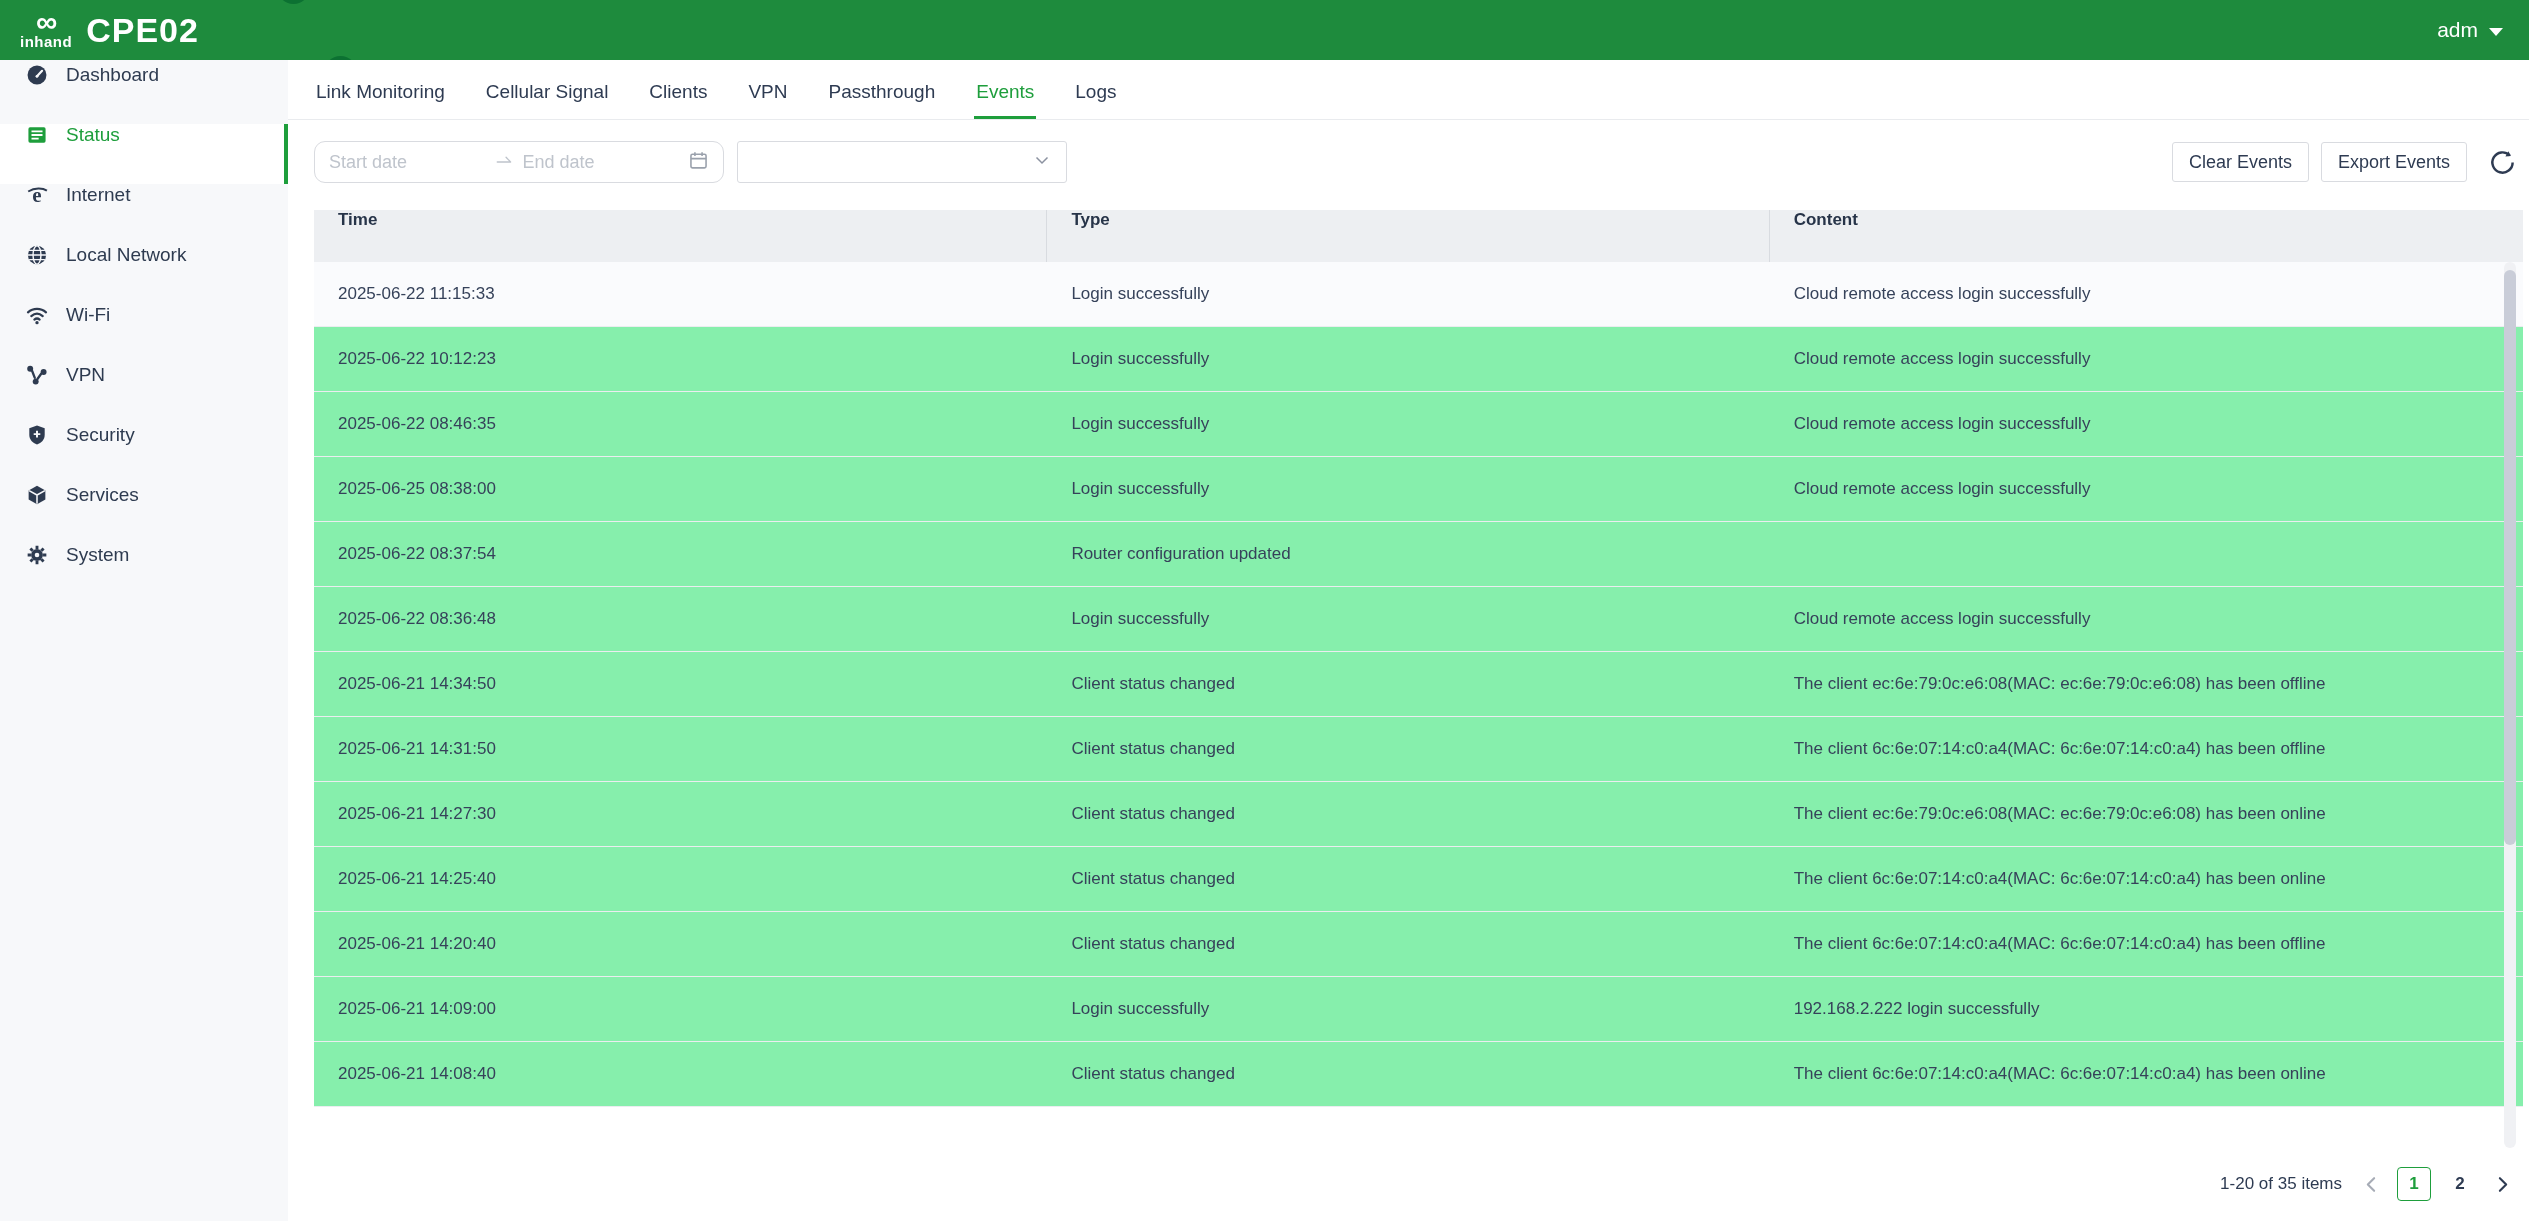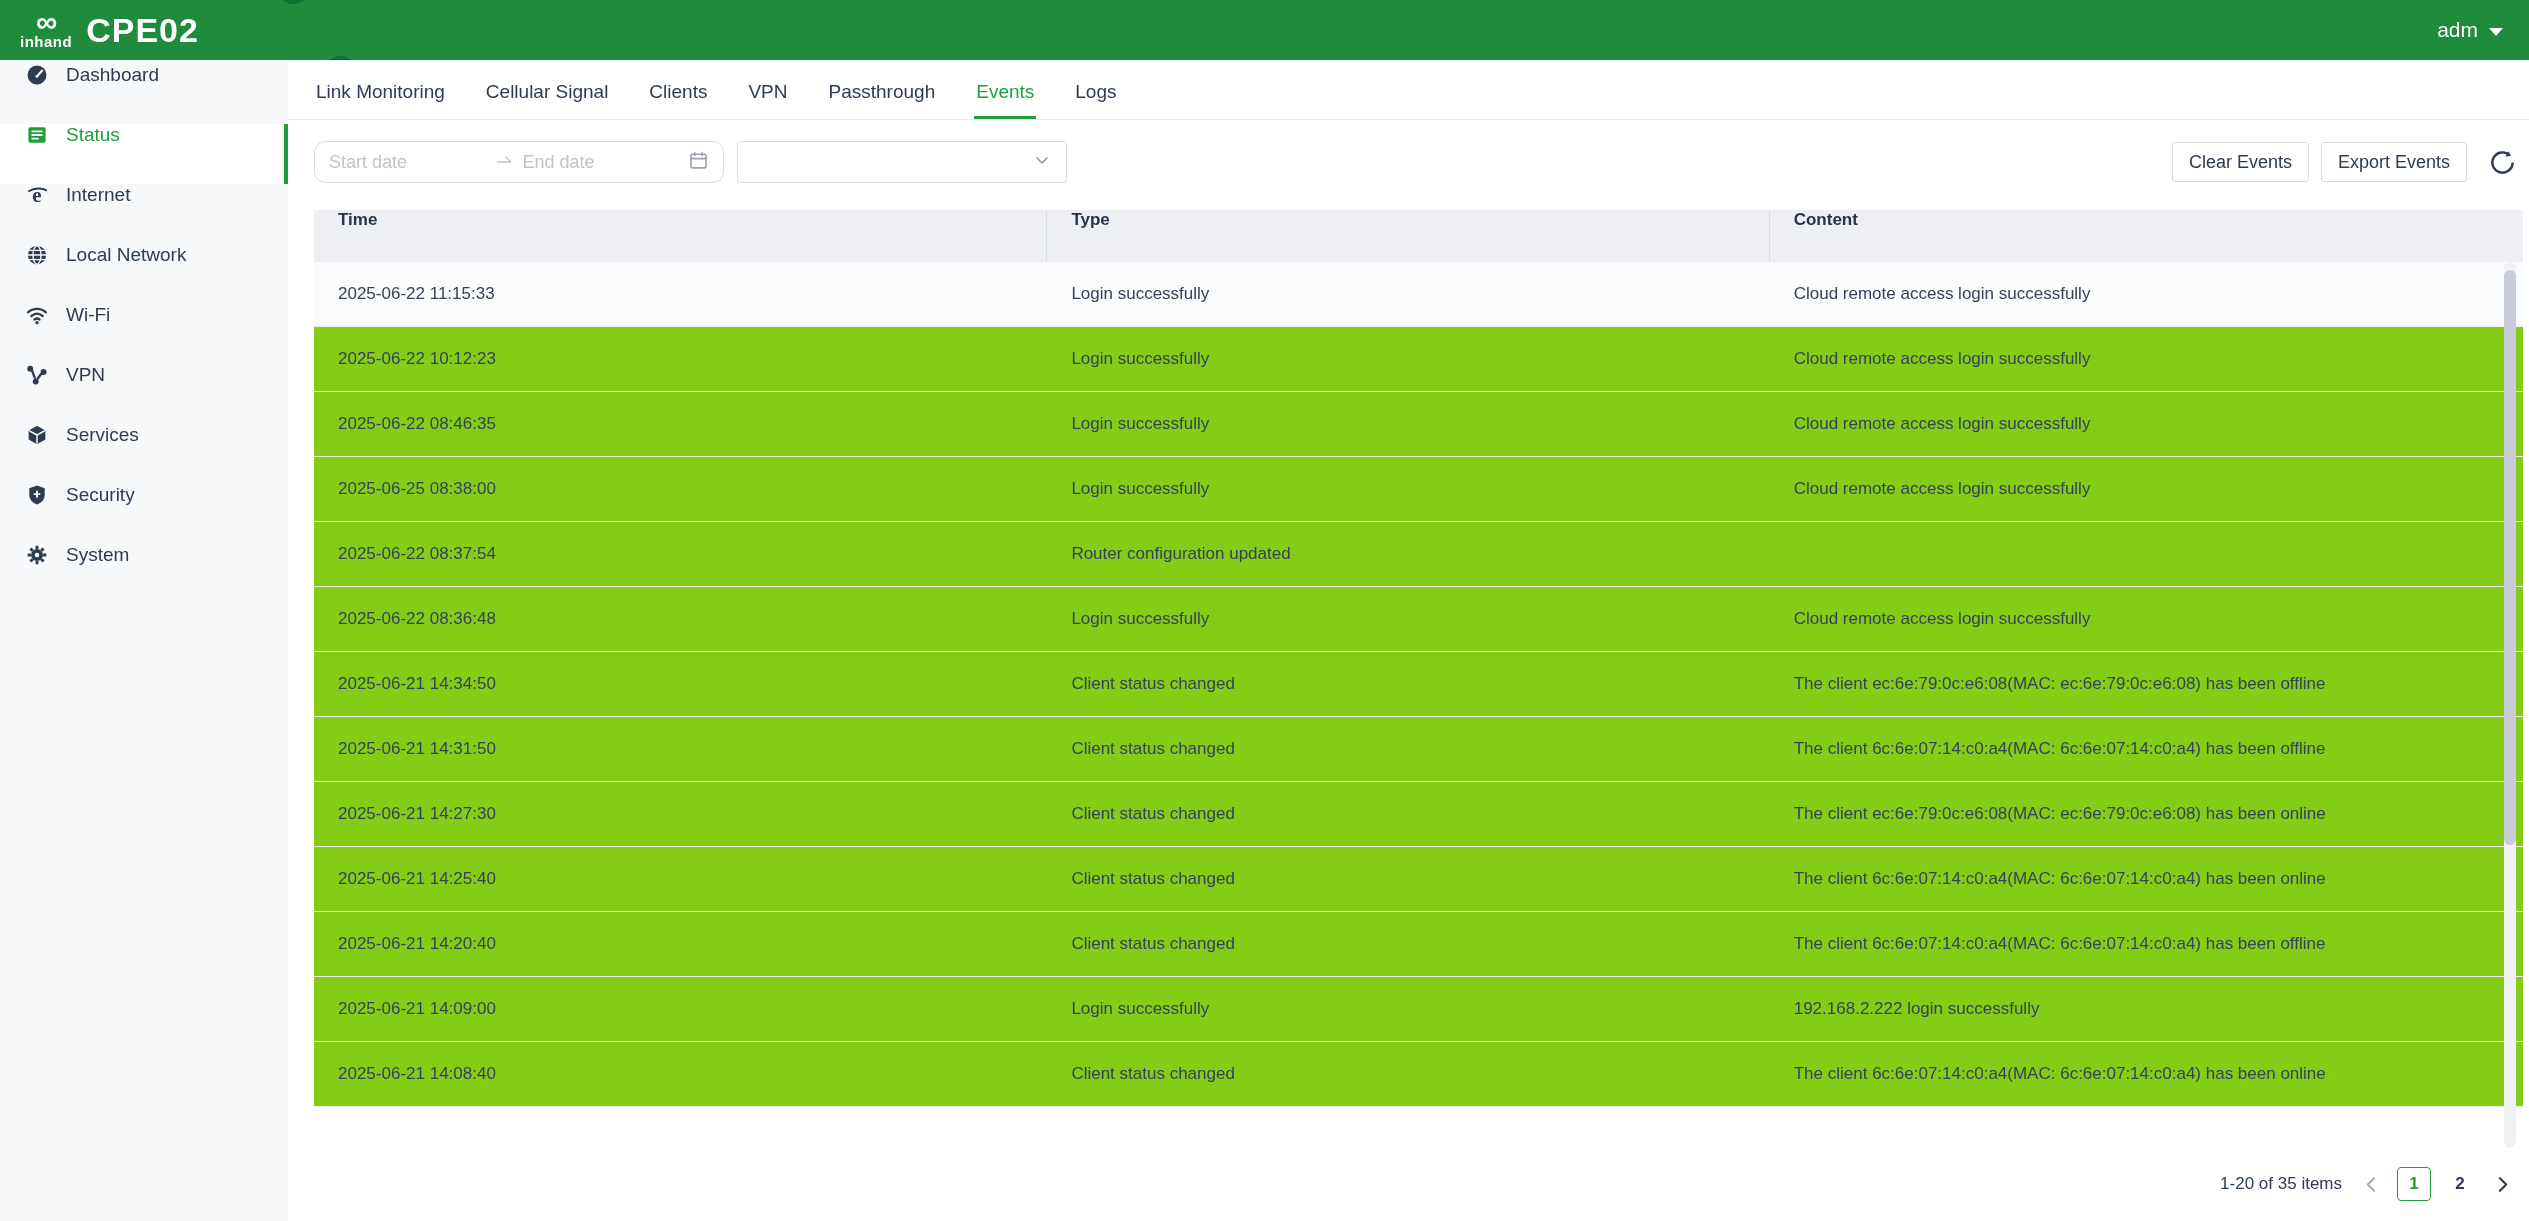--- a/index.html
+++ b/index.html
@@ -63,21 +63,21 @@
   
   .table { position:relative; margin:27px 6px 0 26px; }
   .thead { display:flex; height:52px; background:#edeff2; color:#273449; font-weight:700; font-size:17px; }
   .th { display:flex; height:100%; padding-left:24px; }
   .th:not(:last-child) { border-right:1px solid #d8dbe0; }
   .col-0 { width:33.2%; }
   .col-1 { width:32.7%; }
   .col-2 { flex:1; }
   .tbody { height:886px; overflow:hidden; }
   .trow { display:flex; height:65px; align-items:center; border-bottom:1px solid #ebedf0;
-    font-size:17px; color:#36425a; background:#84cc16; }
+    font-size:17px; color:#36425a; background:#86efac; }
   .trow:first-child { background:#fafbfd; }
   .cell { padding-left:24px; white-space:nowrap; overflow:hidden; }
   .vscroll { position:absolute; right:7px; top:52px; width:12px; height:886px;
     background:#f0f1f4; border-radius:6px; }
   .vthumb { position:absolute; left:0; top:8px; width:12px; height:575px;
     background:#c9cdd8; border-radius:6px; cursor:grab; }
 
   
   .pagination { position:absolute; right:16px; bottom:20px; display:flex; align-items:center;
     gap:15px; font-size:17px; color:#2e3b52; }
@@ -188,34 +188,34 @@
                 <path d="M5.6 6.4 L8 12.6"></path>
                 <path d="M13.8 8.9 L10.4 13.6"></path>
               </g>
             </svg>
           </span>
        <span>VPN</span>
      </div>
         <div class="side-item">
        <span class="icon">
             <svg viewBox="0 0 20 20" width="22" height="22">
+              <path d="M10 1.4 L17 3.9 V9.8 C17 14.3 14 17.3 10 18.6 C6 17.3 3 14.3 3 9.8 V3.9 Z" fill="currentColor"></path>
+              <path d="M10 6.2 V12.2 M7 9.2 H13" stroke="#f7f8fa" stroke-width="1.8"></path>
+            </svg>
+          </span>
+       <span>Security</span>
+     </div>
+        <div class="side-item">
+       <span class="icon">
+            <svg viewBox="0 0 20 20" width="22" height="22">
               <path d="M10 1.6 L17.6 5.8 V14.2 L10 18.4 L2.4 14.2 V5.8 Z" fill="currentColor"></path>
               <path d="M2.8 6 L10 10 L17.2 6 M10 10 V18" stroke="#f7f8fa" stroke-width="1.4" fill="none"></path>
             </svg>
           </span>
        <span>Services</span>
-     </div>
-        <div class="side-item">
-       <span class="icon">
-            <svg viewBox="0 0 20 20" width="22" height="22">
-              <path d="M10 1.4 L17 3.9 V9.8 C17 14.3 14 17.3 10 18.6 C6 17.3 3 14.3 3 9.8 V3.9 Z" fill="currentColor"></path>
-              <path d="M10 6.2 V12.2 M7 9.2 H13" stroke="#f7f8fa" stroke-width="1.8"></path>
-            </svg>
-          </span>
-       <span>Security</span>
      </div>
         <div class="side-item">
        <span class="icon">
             <svg viewBox="0 0 20 20" width="22" height="22">
               <g stroke="currentColor" stroke-width="2.6">
                 <path d="M10 1.5 V4.5 M10 15.5 V18.5 M1.5 10 H4.5 M15.5 10 H18.5 M4 4 L6.1 6.1 M13.9 13.9 L16 16 M16 4 L13.9 6.1 M6.1 13.9 L4 16"></path>
               </g>
               <circle cx="10" cy="10" r="5.4" fill="currentColor"></circle>
               <circle cx="10" cy="10" r="2.1" fill="#f7f8fa"></circle>
             </svg>

